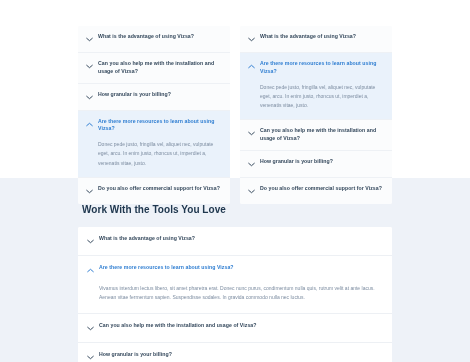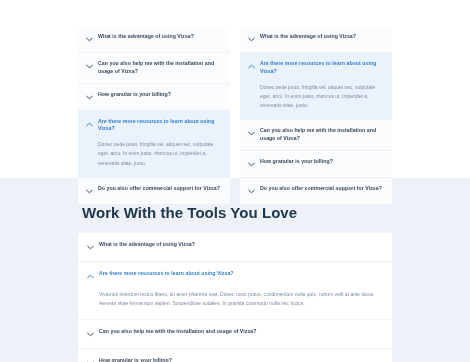--- a/index.html
+++ b/index.html
@@ -92,21 +92,21 @@
   }
 
   
   .section-bottom {
     background: #eef2f8;
     height: 184px;
     padding: 26px 78px 0 78px;
     box-sizing: border-box;
   }
   .section-title {
-    font-size: 15px;
+    font-size: 10px;
     font-weight: 700;
     color: #20384f;
     letter-spacing: 0.05px;
     margin: 0 0 12px 4px;
   }
   .accordion-wide {
     background: #ffffff;
     border-radius: 2px;
     overflow: hidden;
   }

